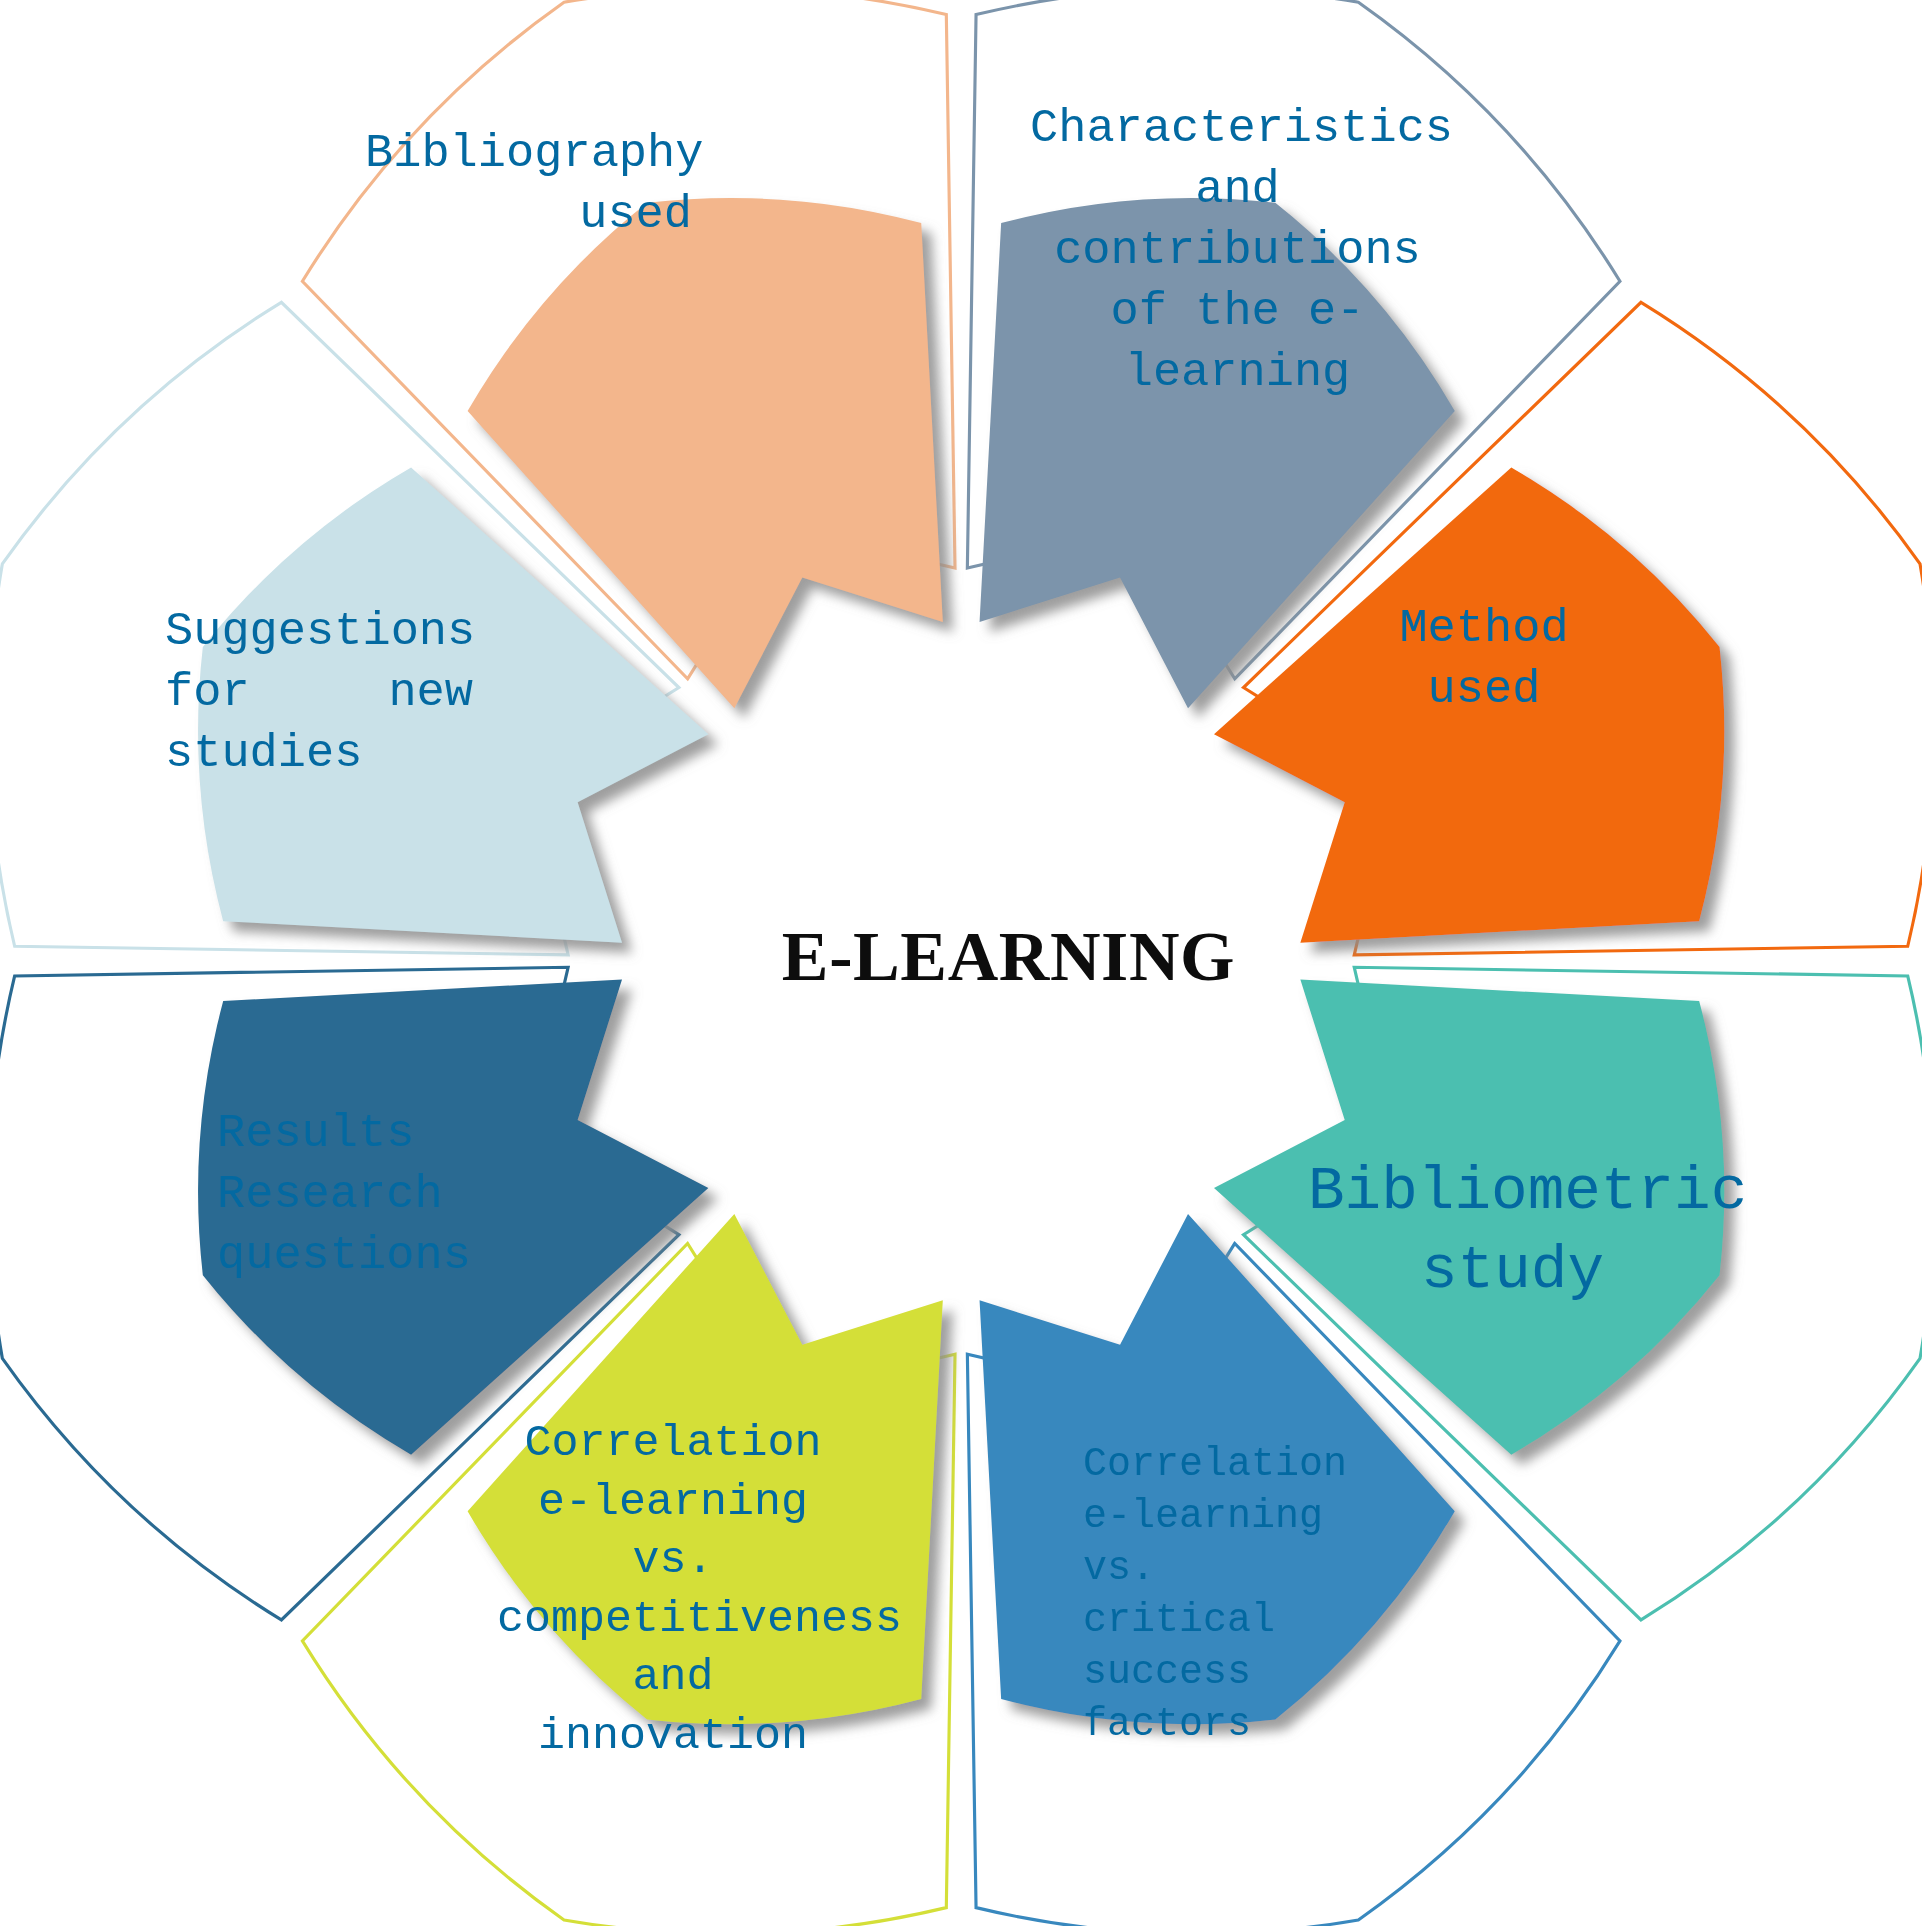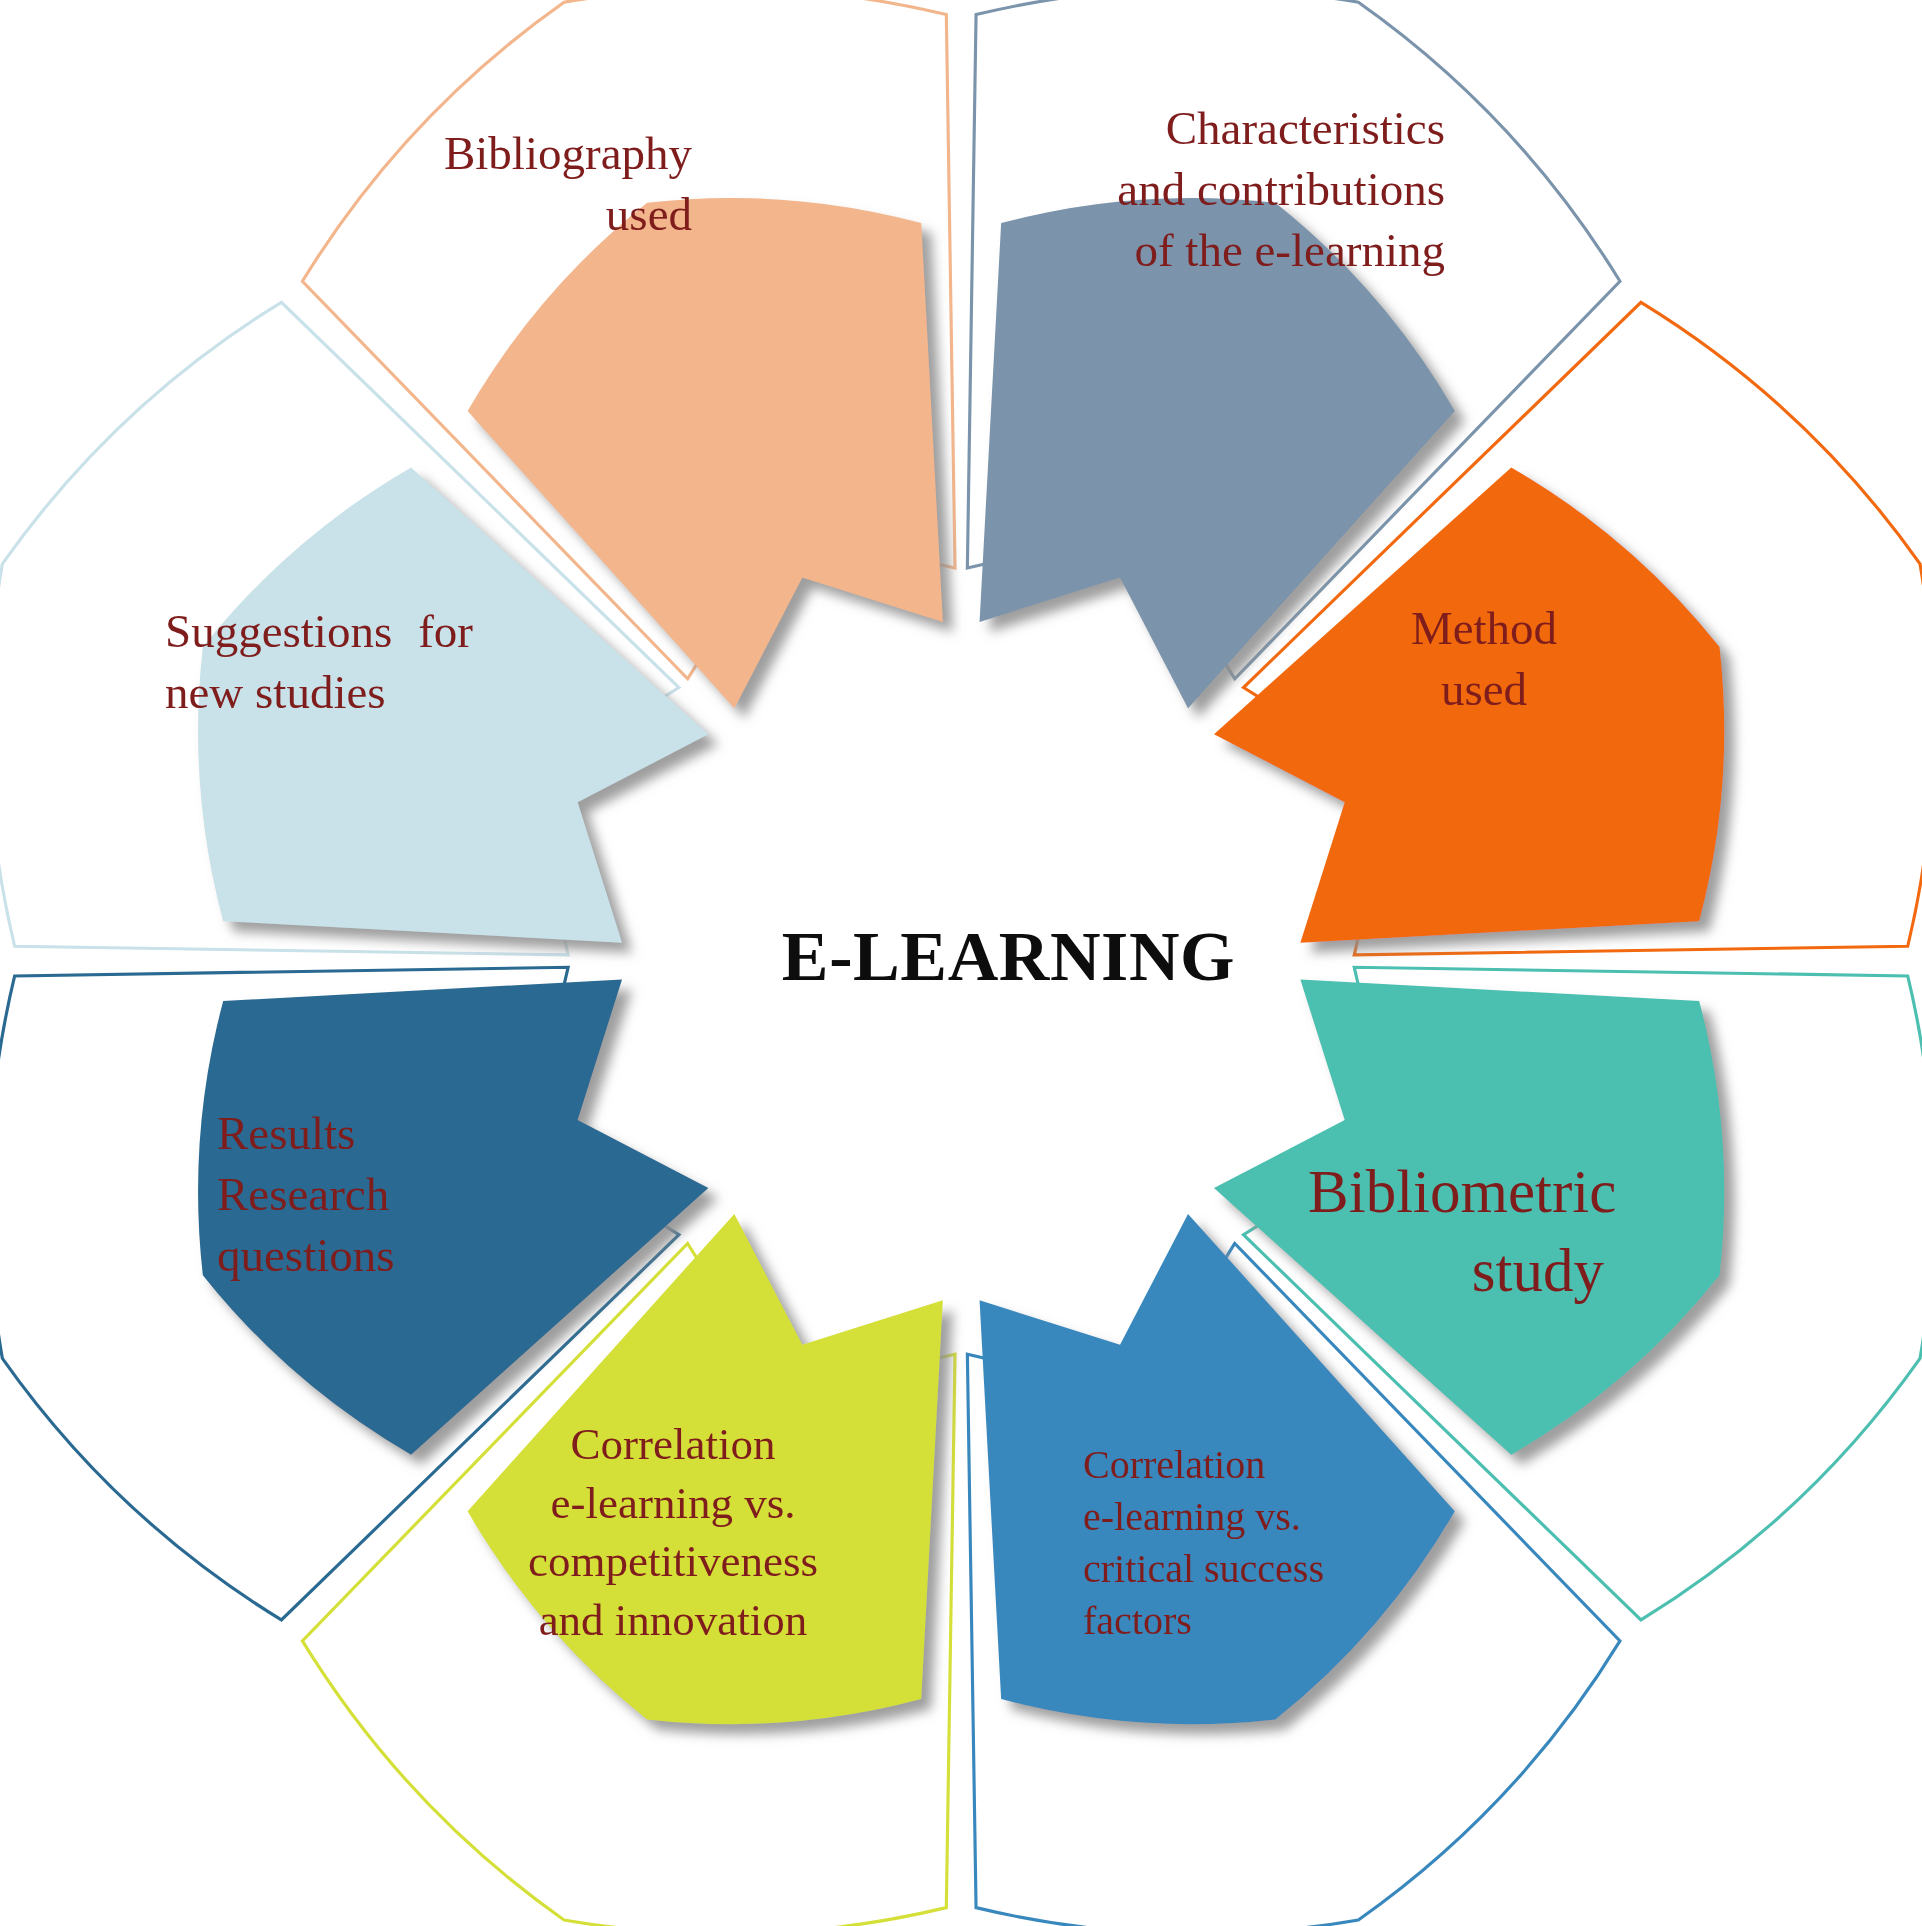--- a/index.html
+++ b/index.html
@@ -22,22 +22,22 @@
   #wheel-svg {
     position: absolute;
     left: 0;
     top: 0;
     width: 1923px;
     height: 1926px;
     display: block;
   }
   .seg-label {
     position: absolute;
-    color: #7f1d1d;
-    font-family: Liberation Serif, serif;
+    color: #0369a1;
+    font-family: Liberation Mono, monospace;
     line-height: 1.30;
     white-space: pre-line;
     pointer-events: none;
   }
   .center-title {
     position: absolute;
     font-family: "Liberation Serif", "DejaVu Serif", serif;
     font-weight: bold;
     color: #0d0d0d;
     letter-spacing: 0.6px;
@@ -74,21 +74,21 @@
         <path d="M 2067.21 1557.20 L 2137.76 1780.57 L 1929.93 1888.63 L 2402.57 2312.70 A 1175 1175 0 0 0 2733.66 2027.40 A 1175 1175 0 0 0 2701.28 1591.54 Z" fill="#4CBFB0" filter="url(#wedgeShadow)"></path>
         <path d="M 1888.63 1929.93 L 1780.57 2137.76 L 1557.20 2067.21 L 1591.54 2701.28 A 1175 1175 0 0 0 2027.40 2733.66 A 1175 1175 0 0 0 2312.70 2402.57 Z" fill="#3888BE" filter="url(#wedgeShadow)"></path>
         <path d="M 1498.80 2067.21 L 1275.43 2137.76 L 1167.37 1929.93 L 743.30 2402.57 A 1175 1175 0 0 0 1028.60 2733.66 A 1175 1175 0 0 0 1464.46 2701.28 Z" fill="#D4DF38" filter="url(#wedgeShadow)"></path>
         <path d="M 1126.07 1888.63 L 918.24 1780.57 L 988.79 1557.20 L 354.72 1591.54 A 1175 1175 0 0 0 322.34 2027.40 A 1175 1175 0 0 0 653.43 2312.70 Z" fill="#2A6A92" filter="url(#wedgeShadow)"></path>
         <path d="M 988.79 1498.80 L 918.24 1275.43 L 1126.07 1167.37 L 653.43 743.30 A 1175 1175 0 0 0 322.34 1028.60 A 1175 1175 0 0 0 354.72 1464.46 Z" fill="#C9E1E8" filter="url(#wedgeShadow)"></path>
         <path d="M 1167.37 1126.07 L 1275.43 918.24 L 1498.80 988.79 L 1464.46 354.72 A 1175 1175 0 0 0 1028.60 322.34 A 1175 1175 0 0 0 743.30 653.43 Z" fill="#F3B68C" filter="url(#wedgeShadow)"></path>
       </g>
   </svg>
 
   <div id="label-layer">
-      <div class="seg-label" style="left: 1030px; top: 98px; width: 415px; font-size: 47px; text-align: right;">Characteristics
+      <div class="seg-label" style="left: 1030px; top: 98px; width: 415px; font-size: 47px; text-align: center;">Characteristics
 and contributions
 of the e-learning</div>
       <div class="seg-label" style="left: 1352px; top: 598px; width: 264px; font-size: 47px; text-align: center;">Method
 used</div>
       <div class="seg-label" style="left: 1308px; top: 1152px; width: 296px; font-size: 61px; text-align: right;">Bibliometric
 study</div>
       <div class="seg-label" style="left: 1083px; top: 1439px; width: 302px; font-size: 40px; text-align: left;">Correlation
 e-learning vs.
 critical success
 factors</div>

